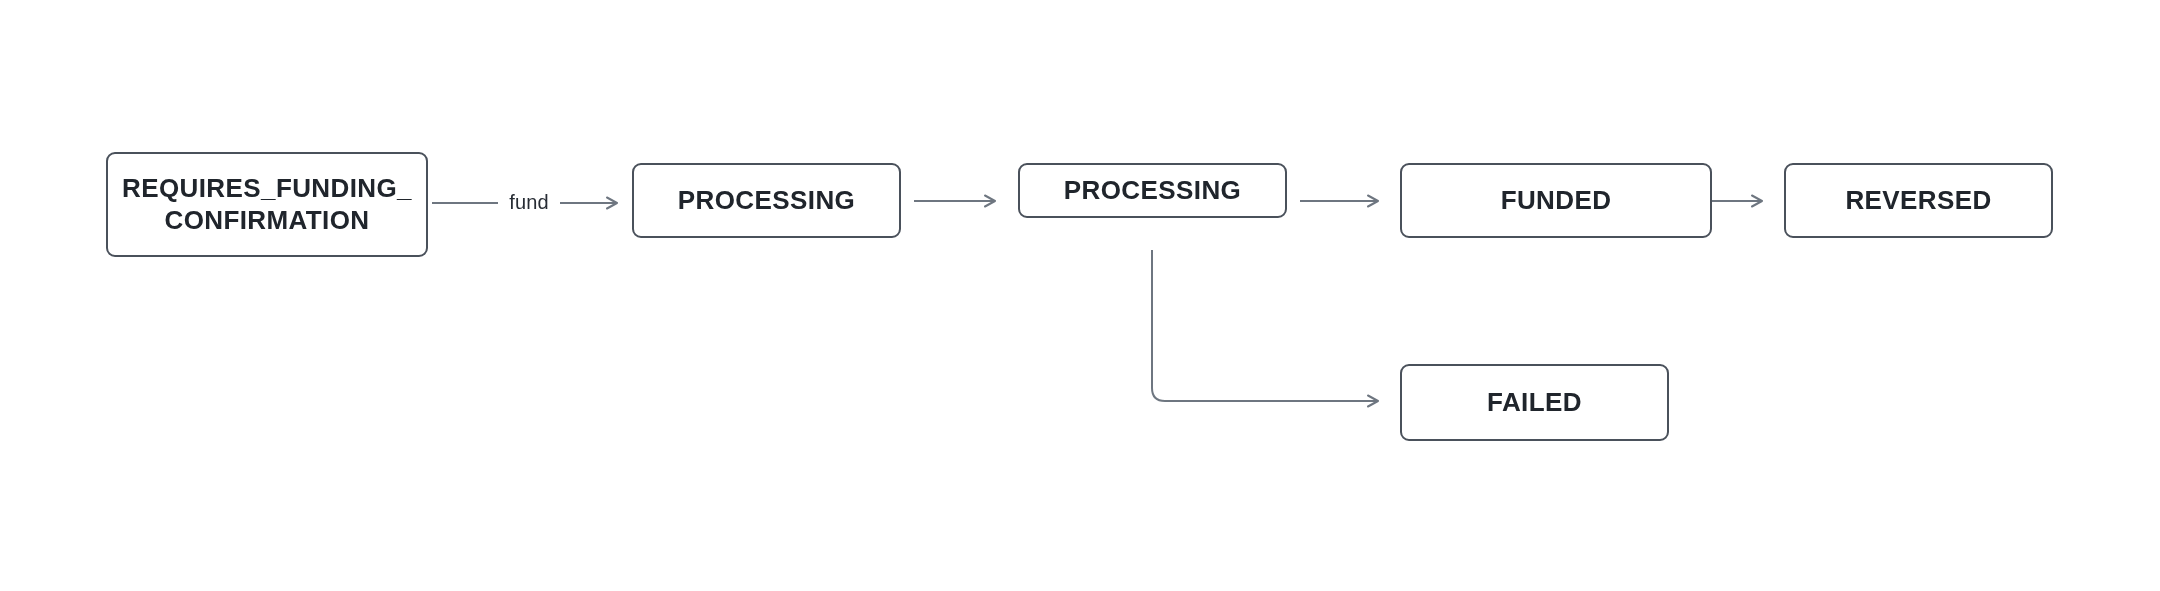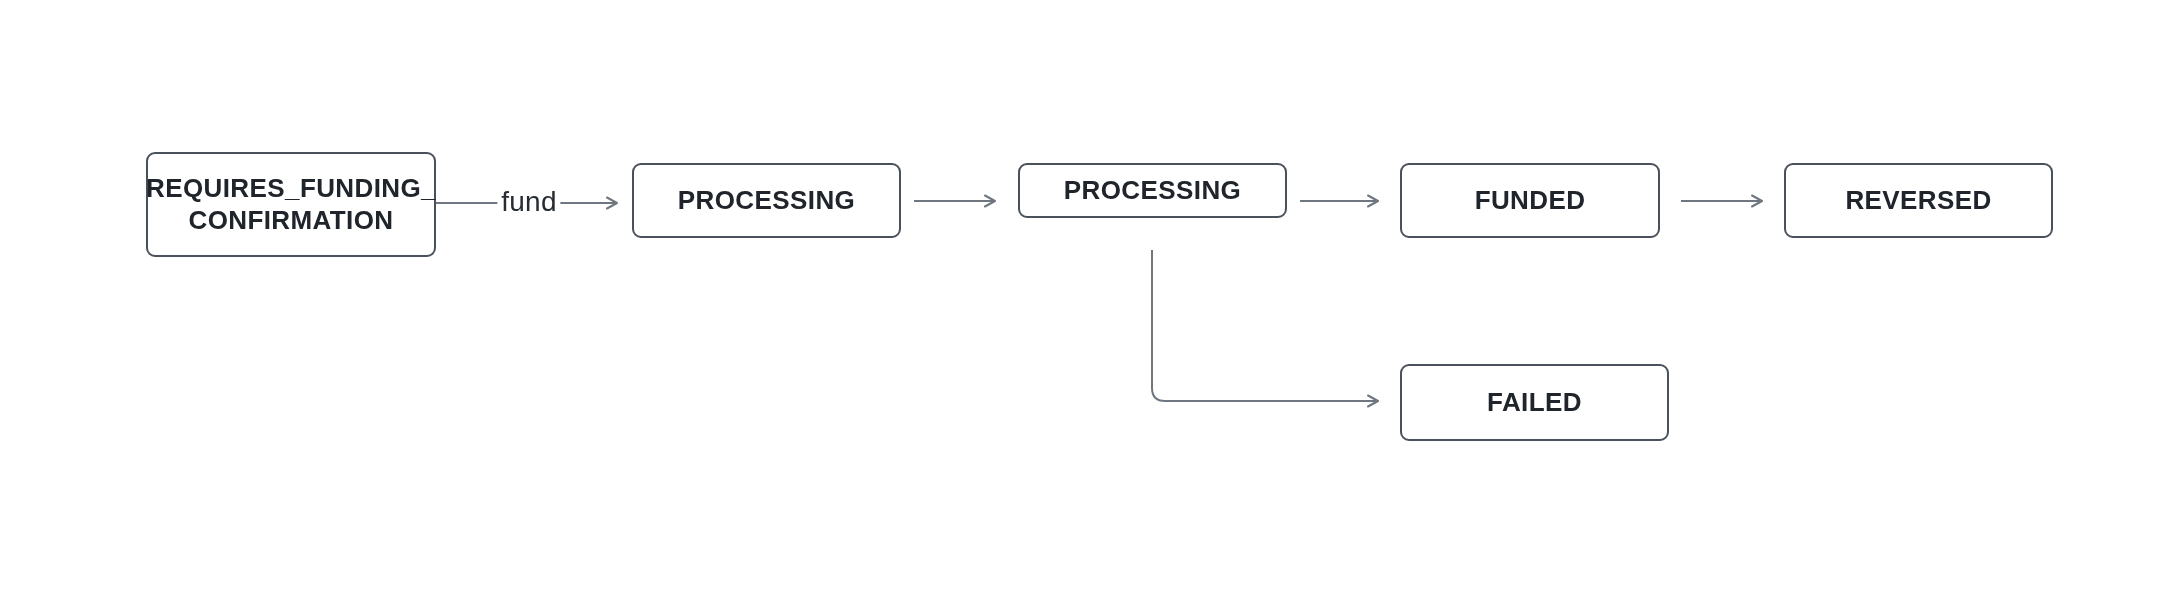--- a/index.html
+++ b/index.html
@@ -36,21 +36,21 @@
     font-weight: 600;
     letter-spacing: 0.4px;
     text-align: center;
     white-space: pre-line;
     line-height: 1.22;
   }
   .edge-label {
     position: absolute;
     transform: translate(-50%, -54%);
     color: #272c34;
-    font-size: 28px;
+    font-size: 20px;
     font-weight: 400;
     letter-spacing: 0.2px;
     background: #ffffff;
     padding: 0 4px;
   }
 </style>
 </head>
 <body>
 
 <div class="canvas">
@@ -70,34 +70,34 @@
       <path d="M 914 201 L 994 201" marker-end="url(#arrowhead)"></path>
 
       <path d="M 1300 201 L 1377 201" marker-end="url(#arrowhead)"></path>
 
       <path d="M 1681 201 L 1761 201" marker-end="url(#arrowhead)"></path>
 
       <path d="M 1152 250 L 1152 388 Q 1152 401 1165 401 L 1377 401" marker-end="url(#arrowhead)"></path>
     </g>
   </svg>
 
-  <div class="node" style="left:106px; top:152px; width:290px; height:105px;margin-left:40px;">
+  <div class="node" style="left:106px; top:152px; width:322px; height:105px;">
     <span>REQUIRES_FUNDING_
 CONFIRMATION</span>
   </div>
 
   <div class="node" style="left:632px; top:163px; width:269px; height:75px;">
     <span>PROCESSING</span>
   </div>
 
   <div class="node" style="left:1018px; top:163px; width:269px; height:55px;">
     <span>PROCESSING</span>
   </div>
 
-  <div class="node" style="left:1400px; top:163px; width:260px; height:75px;">
+  <div class="node" style="left:1400px; top:163px; width:312px; height:75px;">
     <span>FUNDED</span>
   </div>
 
   <div class="node" style="left:1400px; top:364px; width:269px; height:77px;">
     <span>FAILED</span>
   </div>
 
   <div class="node" style="left:1784px; top:163px; width:269px; height:75px;">
     <span>REVERSED</span>
   </div>

